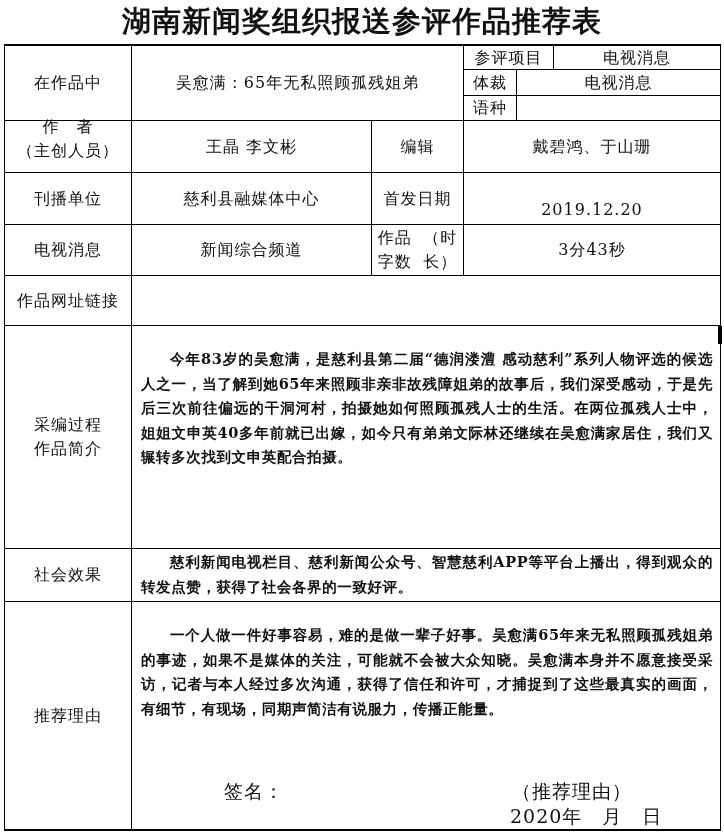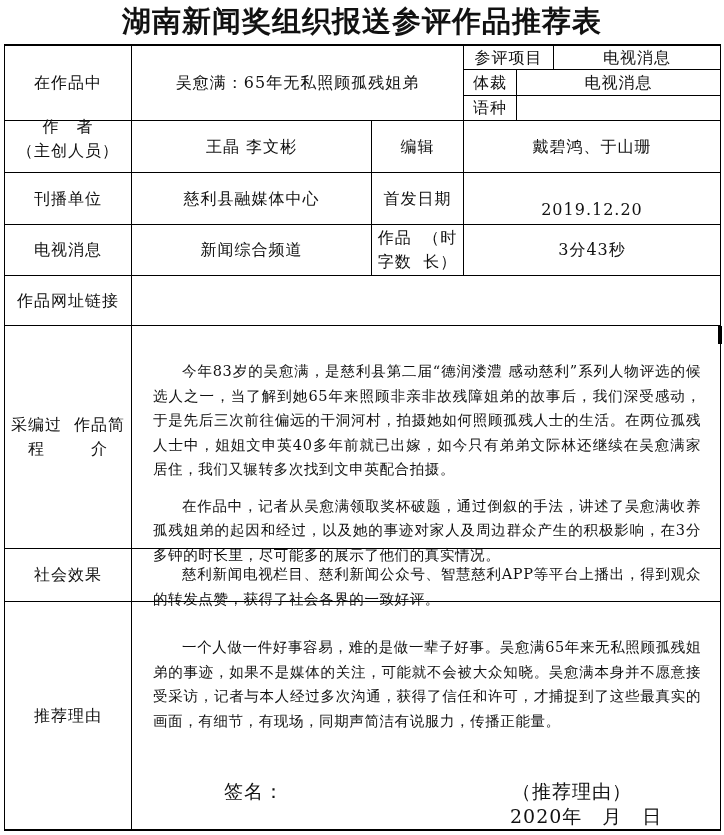--- a/index.html
+++ b/index.html
@@ -5,21 +5,21 @@
   html, body { margin:0; padding:0; background:#ffffff; }
   body { width:724px; height:835px; position:relative; overflow:hidden;
          font-family:"DejaVu Serif", "Liberation Serif", serif; color:#111; }
   .title { position:absolute; left:0; top:2px; width:724px; text-align:center;
            font-size:29px; font-weight:bold; letter-spacing:1px; line-height:38px; }
   .ln { position:absolute; background:#000; }
   .cell { position:absolute; display:flex; align-items:center; justify-content:center;
           text-align:center; font-size:16px; line-height:24px; letter-spacing:1px; }
   .para { position:absolute; font-size:14.5px; line-height:24.5px; text-align:justify;
           letter-spacing:0.6px; }
-  .para p { margin:12px; text-indent:2em; }
+  .para p { margin:0; text-indent:2em;font-weight:bold; }
   .sig { position:absolute; font-size:19px; letter-spacing:1px; }
   .rbar { position:absolute; left:718px; top:326px; width:4px; height:18px; background:#000; }
 </style>
 </head>
 <body>
 
 <div class="title">湖南新闻奖组织报送参评作品推荐表</div>
 
 <div>
 
@@ -77,27 +77,26 @@
 <div class="cell" style="left:132px;top:225px;width:239px;height:50px;">新闻综合频道</div>
 <div class="cell" style="left:372px;top:225px;width:91px;height:50px;">
   <span>作品字数</span>
   <span>（时长）</span>
 </div>
 <div class="cell" style="left:464px;top:225px;width:256px;height:50px;">3分43秒</div>
 
 <div class="cell" style="left:5px;top:276px;width:126px;height:49px;">作品网址链接</div>
 <div class="cell" style="left:132px;top:276px;width:588px;height:49px;"></div>
 
-<div class="cell" style="left:5px;top:326px;width:126px;height:222px;flex-direction:row;">
+<div class="cell" style="left:5px;top:326px;width:126px;height:222px;flex-direction:column;">
   <span>采编过程</span>
   <span>作品简介</span>
 </div>
 <div class="para" style="left:141px;top:347px;width:572px;">
   <p>今年83岁的吴愈满，是慈利县第二届“德润溇澧 感动慈利”系列人物评选的候选人之一，当了解到她65年来照顾非亲非故残障姐弟的故事后，我们深受感动，于是先后三次前往偏远的干洞河村，拍摄她如何照顾孤残人士的生活。在两位孤残人士中，姐姐文申英40多年前就已出嫁，如今只有弟弟文际林还继续在吴愈满家居住，我们又辗转多次找到文申英配合拍摄。</p>
-  <p>在作品中，记者从吴愈满领取奖杯破题，通过倒叙的手法，讲述了吴愈满收养孤残姐弟的起因和经过，以及她的事迹对家人及周边群众产生的积极影响，在3分多钟的时长里，尽可能多的展示了他们的真实情况。</p>
 </div>
 
 <div class="cell" style="left:5px;top:549px;width:126px;height:52px;">社会效果</div>
 <div class="para" style="left:141px;top:550px;width:572px;">
   <p>慈利新闻电视栏目、慈利新闻公众号、智慧慈利APP等平台上播出，得到观众的转发点赞，获得了社会各界的一致好评。</p>
 </div>
 
 <div class="cell" style="left:5px;top:602px;width:126px;height:227px;">推荐理由</div>
 <div class="para" style="left:141px;top:623px;width:572px;">
   <p>一个人做一件好事容易，难的是做一辈子好事。吴愈满65年来无私照顾孤残姐弟的事迹，如果不是媒体的关注，可能就不会被大众知晓。吴愈满本身并不愿意接受采访，记者与本人经过多次沟通，获得了信任和许可，才捕捉到了这些最真实的画面，有细节，有现场，同期声简洁有说服力，传播正能量。</p>

